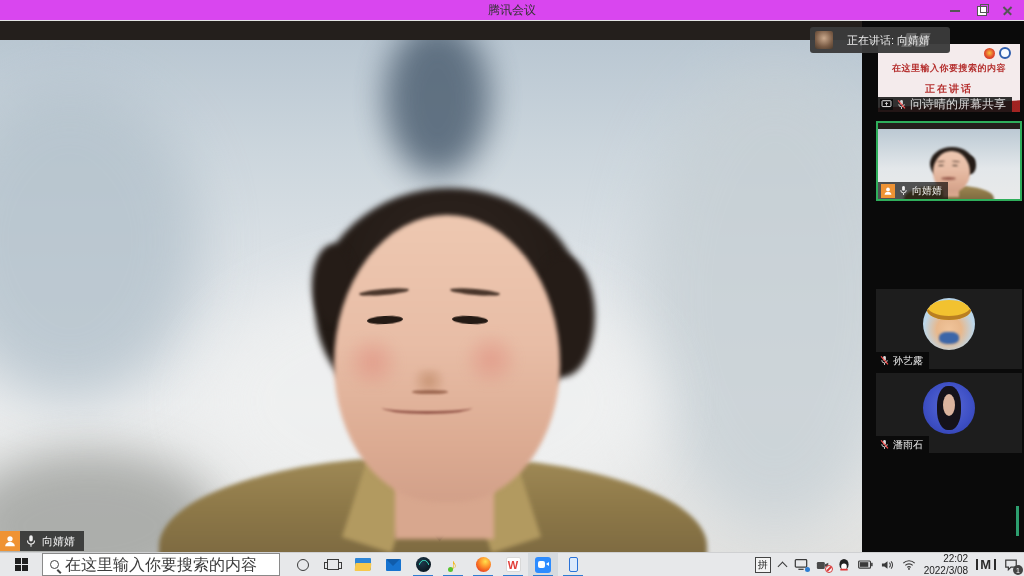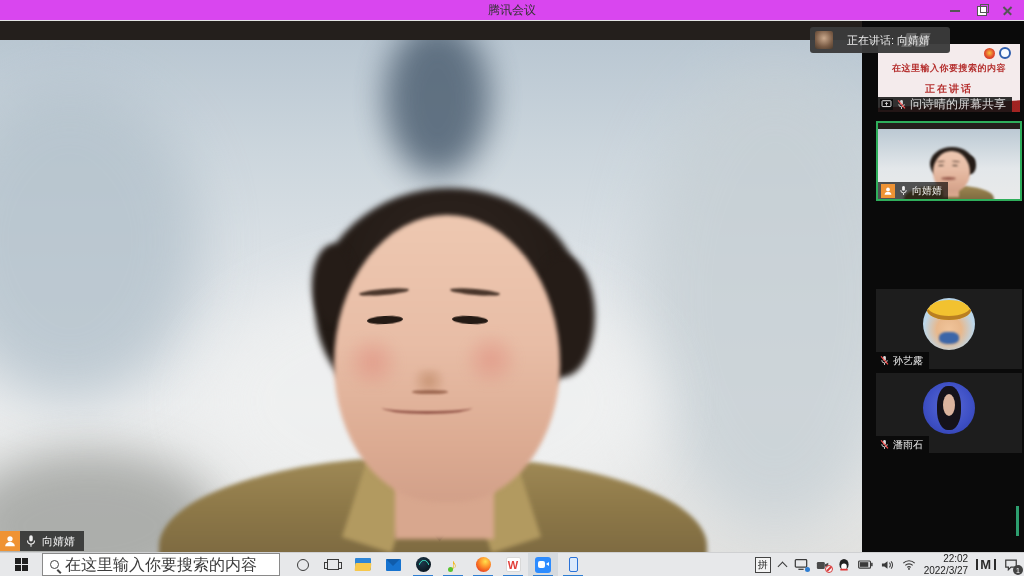--- a/index.html
+++ b/index.html
@@ -413,21 +413,21 @@
           </svg>
       </span>
       <span class="tray-ic">
         <svg class="sicon" width="14" height="11" viewBox="0 0 16 12">
             <path d="M1.5 4.5a9 9 0 0 1 13 0 M3.8 7a6 6 0 0 1 8.4 0 M6 9.3a3 3 0 0 1 4 0" fill="none" stroke="#3a3a3a" stroke-width="1.3"></path>
             <circle cx="8" cy="11" r="1.1" fill="#3a3a3a"></circle>
           </svg>
       </span>
       <span class="tb-clock">
         <div>22:02</div>
-        <div>2022/3/27</div>
+        <div>2022/3/08</div>
       </span>
       <span class="m-logo">M</span>
       <span class="tray-ic action">
         <svg class="sicon" width="14" height="13" viewBox="0 0 16 14">
             <path d="M2 2h12v8H8l-3 3v-3H2z" fill="none" stroke="#3a3a3a" stroke-width="1.4"></path>
           </svg>
         <span class="badge">1</span>
       </span>
     </div>
   </div>

